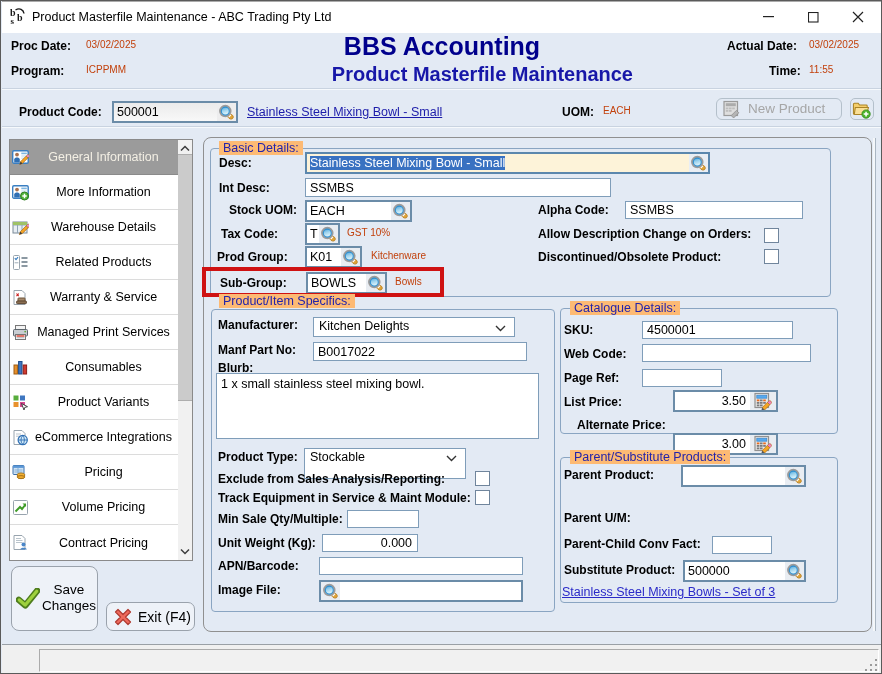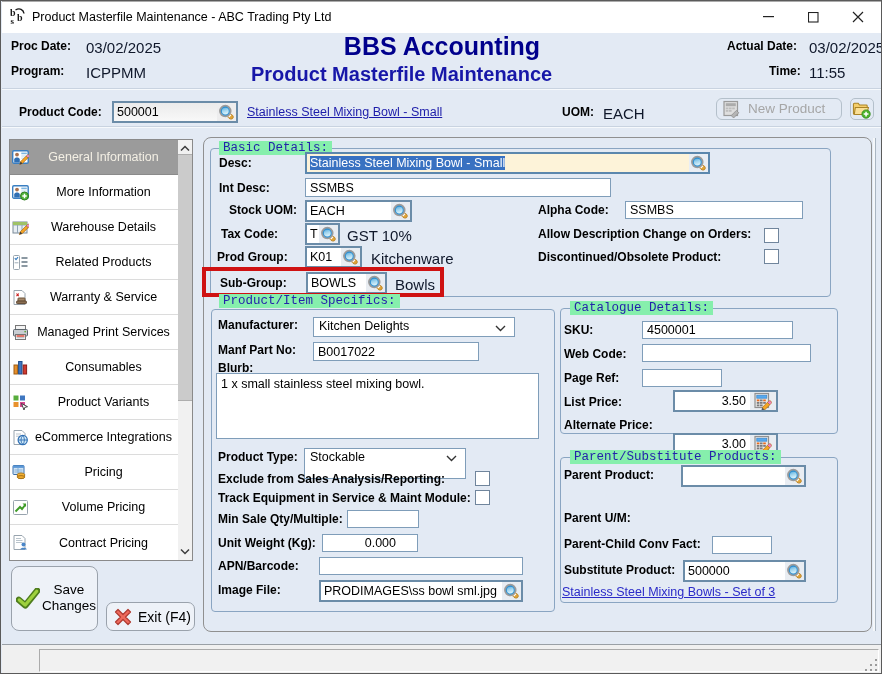--- a/index.html
+++ b/index.html
@@ -4,26 +4,26 @@
 <style>
   * { margin:0; padding:0; box-sizing:border-box; }
   html,body { width:882px; height:674px; overflow:hidden; }
   body { font-family:"Liberation Sans", sans-serif; position:relative;
          background:#e3eaf4; border:1px solid #5a5a5a; }
   .abs { position:absolute; }
   .titlebar { left:1px; top:0; width:880px; height:32px; background:#fff;
               border-top:1px solid #ababab; }
   .title-text { position:absolute; left:31px; top:9px; font-size:12.5px; color:#000; }
   .lbl { position:absolute; font-weight:bold; font-size:12px; color:#000; white-space:nowrap; }
-  .val { position:absolute; font-size:15px; color:#0f172a; white-space:nowrap; }
+  .val { position:absolute; font-size:10px; color:#c2410c; white-space:nowrap; }
   .inp { position:absolute; background:#fff; border:1px solid #7f9db9; display:flex; align-items:center;
          font-size:12.5px; color:#000; padding:0 3px 0 4px; white-space:nowrap; overflow:hidden; }
   .fs  { position:absolute; border:1px solid #8aa5c2; border-radius:4px; }
-  .leg { position:absolute; font-size:12.5px; color:#2323aa; background:#86efac;
-         padding:0 4px; white-space:nowrap;font-family:Liberation Mono, monospace; }
+  .leg { position:absolute; font-size:12.5px; color:#2323aa; background:#fdba74;
+         padding:0 4px; white-space:nowrap; }
   .link { position:absolute; font-size:12.5px; color:#1c1caa; text-decoration:underline; white-space:nowrap; }
   .cb { position:absolute; width:15px; height:15px; background:#fff; border:1px solid #70859c; }
   .combo { position:absolute; background:#fff; border:1px solid #7f9db9; font-size:12.5px;
            padding:1px 3px 0 5px; }
   .lk { position:absolute; border:2px solid #6b8ca8; background:#fff; display:flex; align-items:stretch; font-size:12.5px; }
   .lk .t { flex:1; display:flex; align-items:center; padding-left:3px; white-space:nowrap; overflow:hidden; }
   .lk .z { width:19px; background:#e9edf2; display:flex; align-items:center; justify-content:center; }
 </style>
 </head>
 <body>
@@ -44,21 +44,21 @@
   </svg>
 <svg class="abs" style="left:851px;top:10px" width="12" height="12">
     <path d="M1 1 L11 11 M11 1 L1 11" stroke="#222" stroke-width="1.2"></path>
   </svg>
 
 <div class="lbl" style="left:10px;top:38px">Proc Date:</div>
 <div class="val" style="left:85px;top:38px">03/02/2025</div>
 <div class="lbl" style="left:10px;top:63px">Program:</div>
 <div class="val" style="left:85px;top:63px">ICPPMM</div>
 <div class="abs" style="left:250px;top:31px;width:382px;text-align:center;font-size:25px;font-weight:bold;color:#00008c">BBS Accounting</div>
-<div class="abs" style="left:250px;top:62px;width:382px;text-align:left;font-size:20px;font-weight:bold;color:#1717a8">Product Masterfile Maintenance</div>
+<div class="abs" style="left:250px;top:62px;width:382px;text-align:right;font-size:20px;font-weight:bold;color:#1717a8">Product Masterfile Maintenance</div>
 <div class="lbl" style="left:726px;top:38px">Actual Date:</div>
 <div class="val" style="left:808px;top:38px">03/02/2025</div>
 <div class="lbl" style="left:768px;top:63px">Time:</div>
 <div class="val" style="left:808px;top:63px">11:55</div>
 
 <div class="abs" style="left:1px;top:87px;width:880px;height:2px;border-top:1px solid #c9d3e0;border-bottom:1px solid #f6f9fc"></div>
 <div class="abs" style="left:1px;top:125px;width:880px;height:2px;border-top:1px solid #c9d3e0;border-bottom:1px solid #f6f9fc"></div>
 
 <div class="lbl" style="left:18px;top:104px">Product Code:</div>
 <div class="lk" style="left:111px;top:100px;width:126px;height:22px">
@@ -344,40 +344,39 @@
 <div class="val" style="left:394px;top:275px">Bowls</div>
 <div class="abs" style="left:201px;top:266px;width:242px;height:30px;border:4px solid #cf1212"></div>
 
 <div class="fs" style="left:210px;top:308px;width:344px;height:303px"></div>
 <div class="leg" style="left:218px;top:293px">Product/Item Specifics:</div>
 <div class="lbl" style="left:217px;top:317px">Manufacturer:</div>
 <div class="combo" style="left:312px;top:316px;width:202px;height:20px">Kitchen Delights<svg style="position:absolute;right:8px;top:7px" width="11" height="7">
       <path d="M1 1 L5.5 5.5 L10 1" stroke="#333" stroke-width="1.4" fill="none"></path>
     </svg></div>
 <div class="lbl" style="left:217px;top:342px">Manf Part No:</div>
-<div class="inp" style="left:312px;top:341px;width:166px;height:19px">B0017022</div>
+<div class="inp" style="left:312px;top:341px;width:214px;height:19px">B0017022</div>
 <div class="lbl" style="left:217px;top:360px">Blurb:</div>
 <div class="inp" style="left:215px;top:372px;width:323px;height:66px;align-items:flex-start;padding-top:3px">1 x small stainless steel mixing bowl.</div>
 <div class="lbl" style="left:217px;top:449px">Product Type:</div>
 <div class="combo" style="left:303px;top:447px;width:162px;height:31px">Stockable<svg style="position:absolute;right:8px;top:6px" width="11" height="7">
       <path d="M1 1 L5.5 5.5 L10 1" stroke="#333" stroke-width="1.4" fill="none"></path>
     </svg></div>
 <div class="lbl" style="left:217px;top:471px">Exclude from Sales Analysis/Reporting:</div>
 <div class="cb" style="left:474px;top:470px"></div>
 <div class="lbl" style="left:217px;top:490px">Track Equipment in Service &amp; Maint Module:</div>
 <div class="cb" style="left:474px;top:489px"></div>
 <div class="lbl" style="left:217px;top:511px">Min Sale Qty/Multiple:</div>
 <div class="inp" style="left:346px;top:509px;width:72px;height:18px"></div>
 <div class="lbl" style="left:217px;top:535px">Unit Weight (Kg):</div>
-<div class="inp" style="left:321px;top:533px;width:96px;height:18px;justify-content:flex-end;padding-right:21px">0.000</div>
+<div class="inp" style="left:321px;top:533px;width:96px;height:18px;justify-content:flex-end;padding-right:5px">0.000</div>
 <div class="lbl" style="left:217px;top:558px">APN/Barcode:</div>
 <div class="inp" style="left:318px;top:556px;width:204px;height:18px"></div>
 <div class="lbl" style="left:217px;top:582px">Image File:</div>
 <div class="lk" style="left:318px;top:579px;width:204px;height:22px">
-    <div class="t">PRODIMAGES\ss bowl sml.jpg</div>
     <div class="z">
       <svg width="17" height="17">
         <use href="#mag"></use>
       </svg>
     </div>
   </div>
 
 <div class="fs" style="left:559px;top:307px;width:278px;height:126px"></div>
 <div class="leg" style="left:569px;top:300px">Catalogue Details:</div>
 <div class="lbl" style="left:563px;top:322px">SKU:</div>
@@ -388,21 +387,21 @@
 <div class="inp" style="left:641px;top:368px;width:80px;height:18px"></div>
 <div class="lbl" style="left:563px;top:394px">List Price:</div>
 <div class="lk" style="left:672px;top:389px;width:105px;height:22px">
     <div class="t" style="justify-content:flex-end;padding-right:4px">3.50</div>
     <div class="z" style="width:26px">
       <svg width="18" height="18">
         <use href="#calc"></use>
       </svg>
     </div>
   </div>
-<div class="lbl" style="left:563px;top:417px">Alternate Price:</div>
+<div class="lbl" style="left:576px;top:417px">Alternate Price:</div>
 <div class="lk" style="left:672px;top:432px;width:105px;height:22px">
     <div class="t" style="justify-content:flex-end;padding-right:4px">3.00</div>
     <div class="z" style="width:26px">
       <svg width="18" height="18">
         <use href="#calc"></use>
       </svg>
     </div>
   </div>
 
 <div class="fs" style="left:559px;top:456px;width:278px;height:146px"></div>

